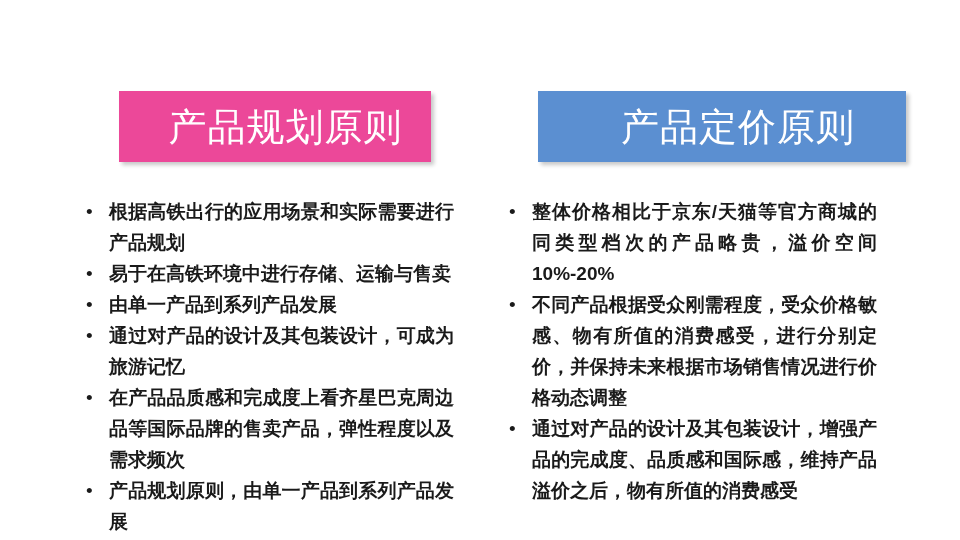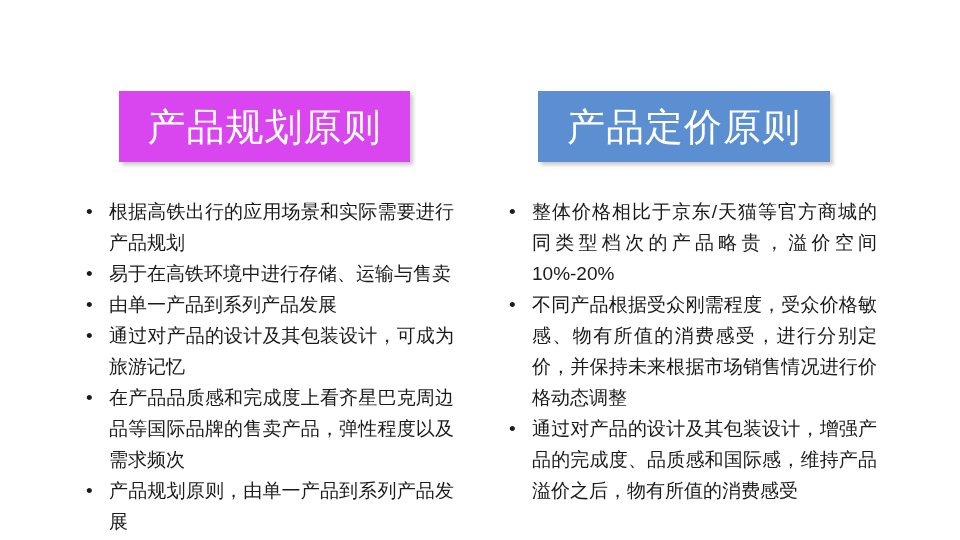--- a/index.html
+++ b/index.html
@@ -32,26 +32,28 @@
     top: 91px;
     height: 71px;
     display: flex;
     align-items: center;
     justify-content: center;
     box-shadow: 3px 3px 4px rgba(0,0,0,0.22);
   }
   .banner-red {
     left: 59px;
     width: 291px;
-    background: #d946ef;
+    background: #ec4899;
+    padding-left: 21px;
   }
   .banner-blue {
     left: 58px;
-    width: 292px;
+    width: 336px;
     background: #5B8FD1;
+    padding-left: 32px;
   }
   .banner-title {
     color: #ffffff;
     font-size: 38px;
     line-height: 1;
     letter-spacing: 1px;
     white-space: nowrap;
     font-weight: normal;
     margin: 0;
   }
@@ -82,20 +84,21 @@
   .bullet-dot {
     position: absolute;
     left: 4px;
     top: 0;
     font-size: 19px;
     line-height: 31px;
     color: #1a1a1a;
   }
   .bullet-text {
     display: block;
+    font-weight: bold;
   }
 </style>
 </head>
 <body>
 
 <div class="slide">
 
   <div class="column col-left">
     <div class="banner banner-red">
       <h1 class="banner-title">产品规划原则</h1>

